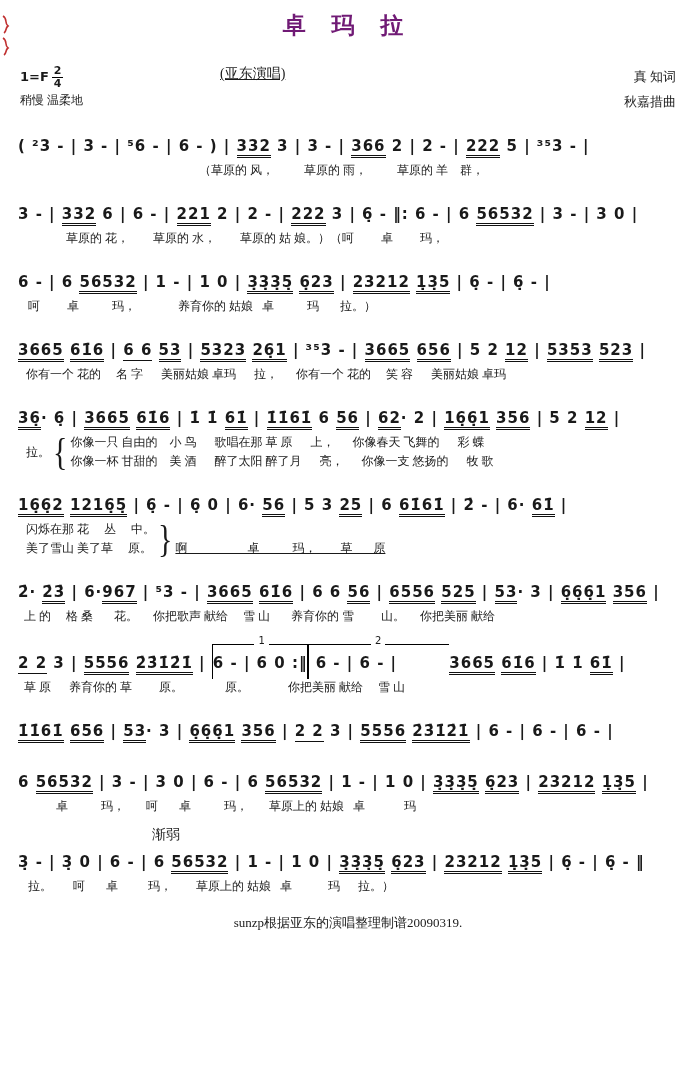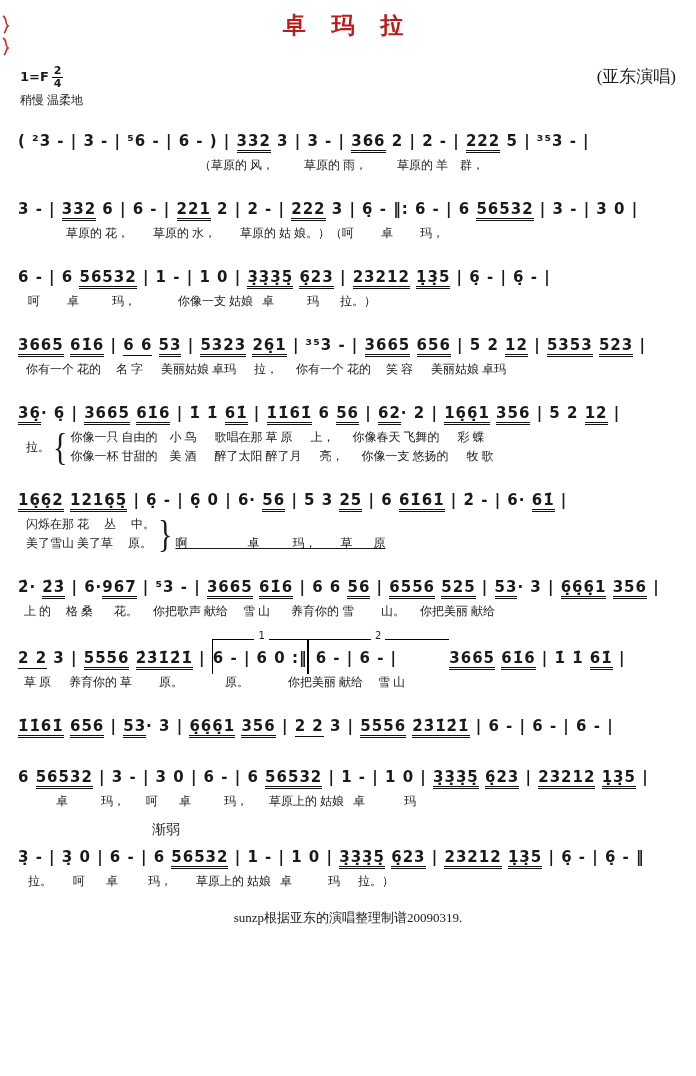--- a/index.html
+++ b/index.html
@@ -17,21 +17,21 @@
     letter-spacing:10px;color:#8e1b1b;font-family:"Liberation Serif",serif;
   }
 
   .header{display:flex;justify-content:space-between;align-items:flex-start;margin-top:24px;padding:0 6px;}
   .hdr-left{width:200px;}
   .keyline{font-family:"DejaVu Sans",sans-serif;font-weight:bold;font-size:13px;}
   .frac{display:inline-flex;flex-direction:column;align-items:center;vertical-align:middle;
         line-height:1.05;font-size:11px;font-weight:bold;margin-left:3px;font-family:"DejaVu Sans",sans-serif;}
   .fnum{border-bottom:1px solid #000;padding:0 2px;}
   .tempo{font-size:12px;margin-top:3px;}
-  .hdr-center{font-size:17px;text-align:right;flex:1;}
+  .hdr-center{font-size:14px;text-align:left;flex:1;text-decoration:underline;}
   .hdr-right{width:150px;text-align:right;font-size:13px;line-height:1.9;}
 
   .systems{margin-top:16px;}
   .system{margin-bottom:19px;}
   .notes{
     font-family:"DejaVu Sans",sans-serif;font-weight:bold;font-size:15px;
     letter-spacing:1px;white-space:pre;line-height:32px;padding-left:4px;
   }
   .u1{border-bottom:1.5px solid #111;padding-bottom:1px;}
   .u2{border-bottom:3px double #111;}
@@ -57,50 +57,54 @@
 
 <div class="sheet">
 
   <span class="margin-marks">
     <svg width="10" height="44" viewBox="0 0 10 44">
       <path d="M2 2 C7 5,3 9,7 12 C4 14,6 17,3 19" stroke="#c03030" stroke-width="1.6" fill="none"></path>
       <path d="M2 24 C7 27,3 31,7 34 C4 36,6 39,3 41" stroke="#c03030" stroke-width="1.6" fill="none"></path>
     </svg>
   </span>
 
-  <div class="title" style="color: #b91c1c; margin-top: 10px;">卓 玛 拉</div>
+  <div class="title" style="color: #701a75; margin-top: 10px;">卓 玛 拉</div>
 
   <div class="header">
     <div class="hdr-left">
       <div class="keyline">
         <span>1=F</span><span class="frac">
             <span class="fnum">2</span>
             <span class="fden">4</span>
           </span>
       </div>
       <div class="tempo">稍慢 温柔地</div>
     </div>
     <div class="hdr-center">(亚东演唱)</div>
+    <div class="hdr-right">
+      <div>真  知词</div>
+      <div>秋嘉措曲</div>
+    </div>
   </div>
 
   <div class="systems">
 
     <div class="system">
       <div class="notes jp">( ²3 - | 3 - | ⁵6 - | 6 - ) | <span class="u2">332</span> 3 | 3 - | <span class="u2">366</span> 2 | 2 - | <span class="u2">222</span> 5 | ³⁵3 - |</div>
       <div class="ly" style="padding-left:185px">（草原的 风，          草原的 雨，          草原的 羊    群，</div>
     </div>
 
     <div class="system">
       <div class="notes jp">3 - | <span class="u2">332</span> 6 | 6 - | <span class="u2">221</span> 2 | 2 - | <span class="u2">222</span> 3 | 6̣ - ‖: 6 - | 6 <span class="u2">56532</span> | 3 - | 3 0 |</div>
       <div class="ly" style="padding-left:52px">草原的 花，        草原的 水，        草原的 姑 娘。）（呵         卓         玛，</div>
     </div>
 
     <div class="system">
       <div class="notes jp">6 - | 6 <span class="u2">56532</span> | 1 - | 1 0 | <span class="u2">3̣3̣3̣5̣</span> <span class="u2">6̣23</span> | <span class="u2">23212</span> <span class="u2">1̣3̣5</span> | 6̣ - | 6̣ - |</div>
-      <div class="ly" style="padding-left:14px">呵         卓           玛，              你像一支 姑娘   卓           玛       拉。）</div>
+      <div class="ly" style="padding-left:14px">呵         卓           玛，              养育你的 姑娘   卓           玛       拉。）</div>
     </div>
 
     <div class="system">
       <div class="notes jp"><span class="u2">3665</span> <span class="u2">61̇6</span> | <span class="u1">6 6</span> <span class="u2">53</span> | <span class="u2">5323</span> <span class="u2">26̣1</span> | ³⁵3 - | <span class="u2">3665</span> <span class="u2">656</span> | 5 2 <span class="u2">12</span> | <span class="u2">5353</span> <span class="u2">523</span> |</div>
       <div class="ly" style="padding-left:12px">你有一个 花的     名 字      美丽姑娘 卓玛      拉，      你有一个 花的     笑 容      美丽姑娘 卓玛</div>
     </div>
 
     <div class="system">
       <div class="notes jp"><span class="u2">36̣</span>· 6̣ | <span class="u2">3665</span> <span class="u2">61̇6</span> | 1̇ 1̇ <span class="u2">61̇</span> | <span class="u2">1̇1̇61̇</span> 6 <span class="u2">56</span> | <span class="u2">62</span>· 2 | <span class="u2">16̣6̣1</span> <span class="u2">356</span> | 5 2 <span class="u2">12</span> |</div>
       <div class="lyrow" style="padding-left:12px">

